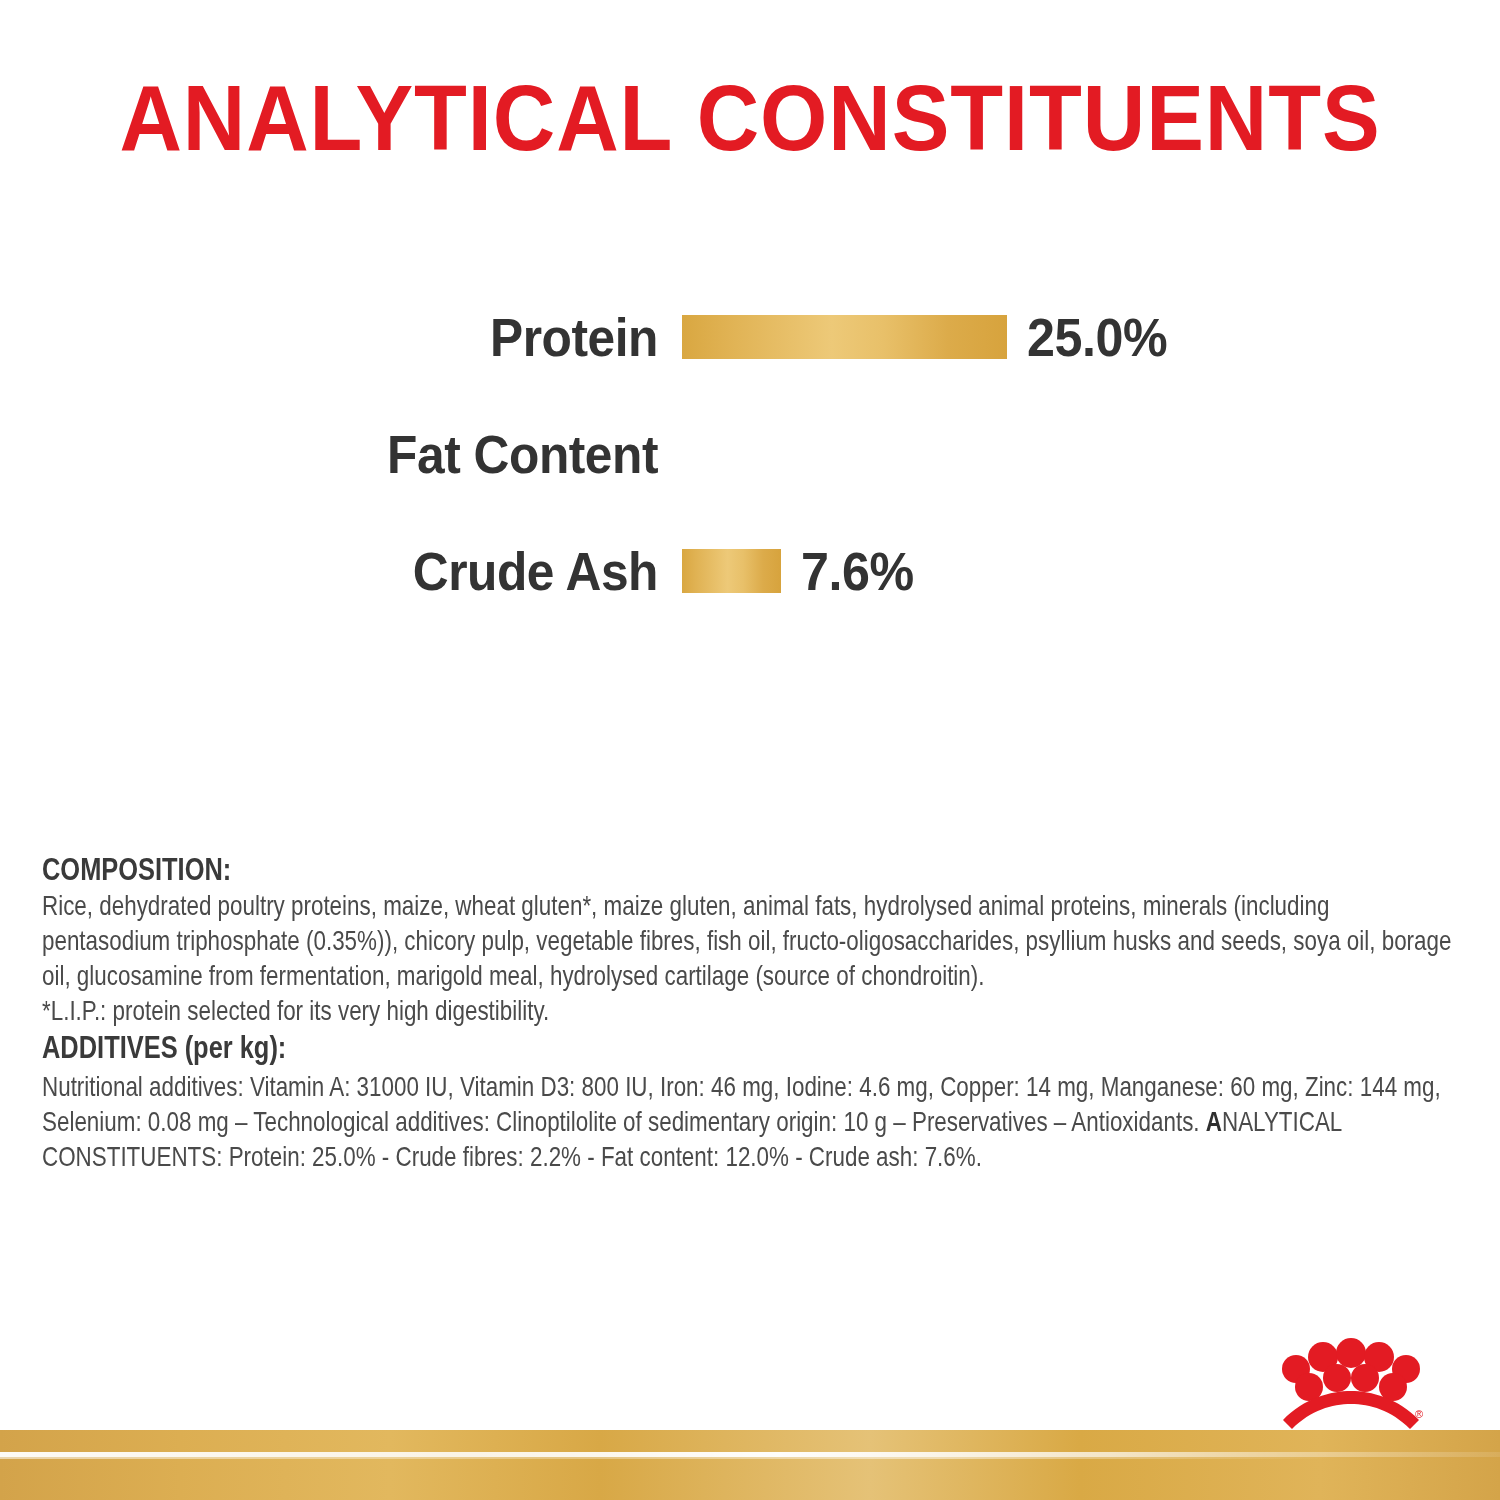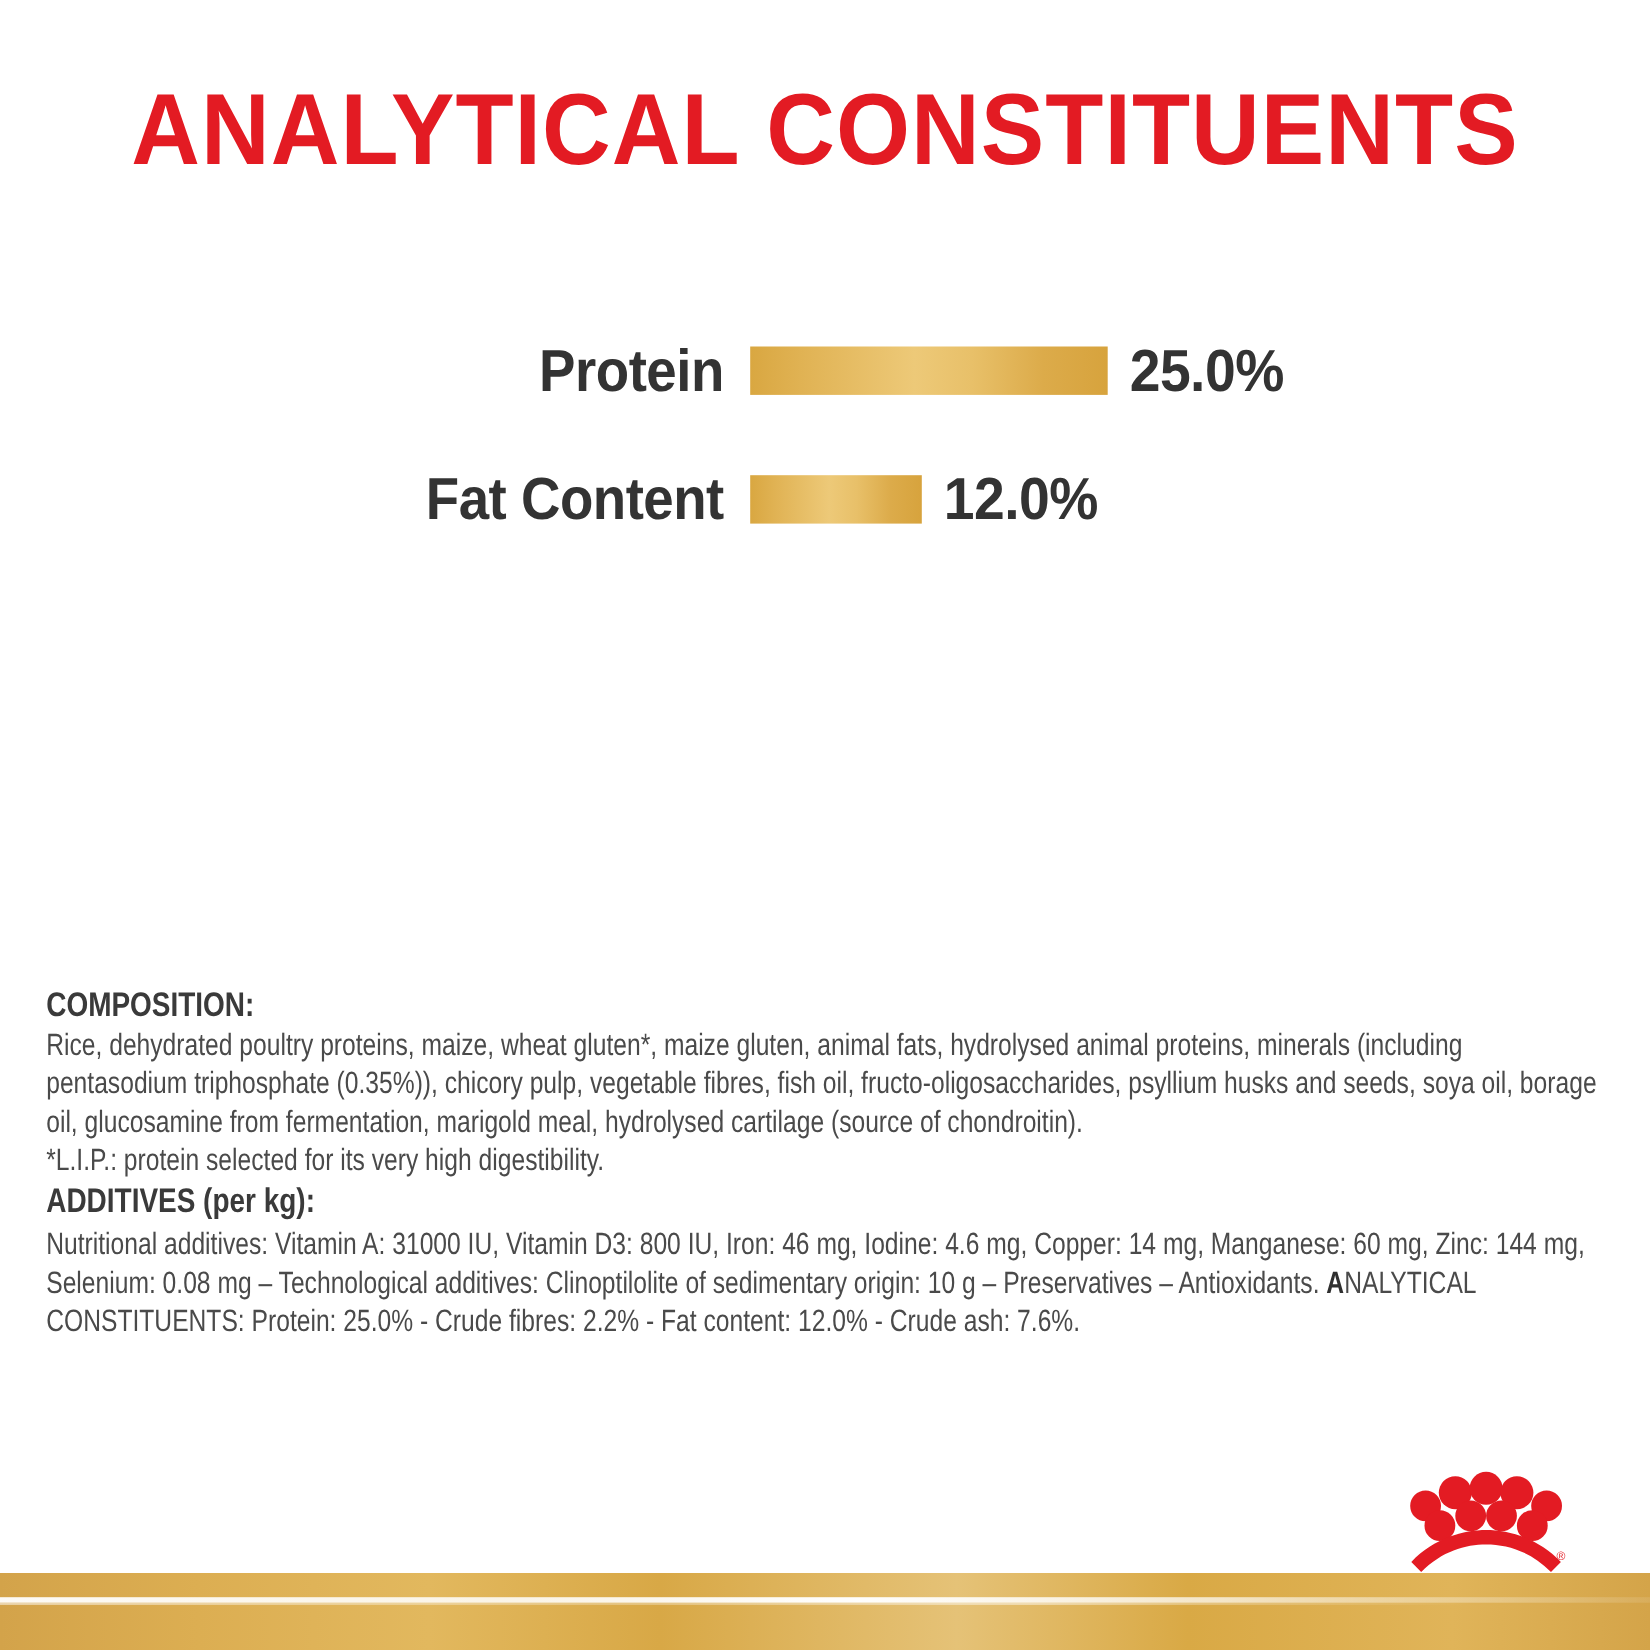--- a/index.html
+++ b/index.html
@@ -81,21 +81,21 @@
     letter-spacing:-0.5px;
     transform:scaleX(0.93);
     transform-origin:left center;
     white-space:nowrap;
     margin-left:20px;
   }
 
   
   #info-text {
     position:absolute;
-    top:896px;
+    top:852px;
     left:42px;
     width:1410px;
     color:#3c3c3c;
   }
   .section-heading {
     font-family:"Liberation Sans", sans-serif;
     font-weight:bold;
     font-size:31px;
     line-height:36px;
     letter-spacing:0px;
@@ -195,26 +195,29 @@
     <div class="constituent-label">Protein</div>
     <div class="constituent-bar-wrap">
       <div class="constituent-bar" style="width: 325px;"></div>
       <div class="constituent-value">25.0%</div>
     </div>
   </div>
 
 
   <div class="constituent-row">
     <div class="constituent-label">Fat Content</div>
+  </div>
+
+  <div class="constituent-row">
+    <div class="constituent-label">Crude Ash</div>
     <div class="constituent-bar-wrap">
-      <div class="constituent-bar" style="width: 156px;"></div>
-      <div class="constituent-value">12.0%</div>
+      <div class="constituent-bar" style="width: 98.8px;"></div>
+      <div class="constituent-value">7.6%</div>
     </div>
   </div>
-
 
 </div>
 
 <div id="info-text">
 
   <div class="section-heading">COMPOSITION:</div>
 
   <div class="body-paragraph">Rice, dehydrated poultry proteins, maize, wheat gluten*, maize gluten, animal fats, hydrolysed animal proteins, minerals (including pentasodium triphosphate (0.35%)), chicory pulp, vegetable fibres, fish oil, fructo-oligosaccharides, psyllium husks and seeds, soya oil, borage oil, glucosamine from fermentation, marigold meal, hydrolysed cartilage (source of chondroitin).</div>
 
   <div class="body-line">*L.I.P.: protein selected for its very high digestibility.</div>

